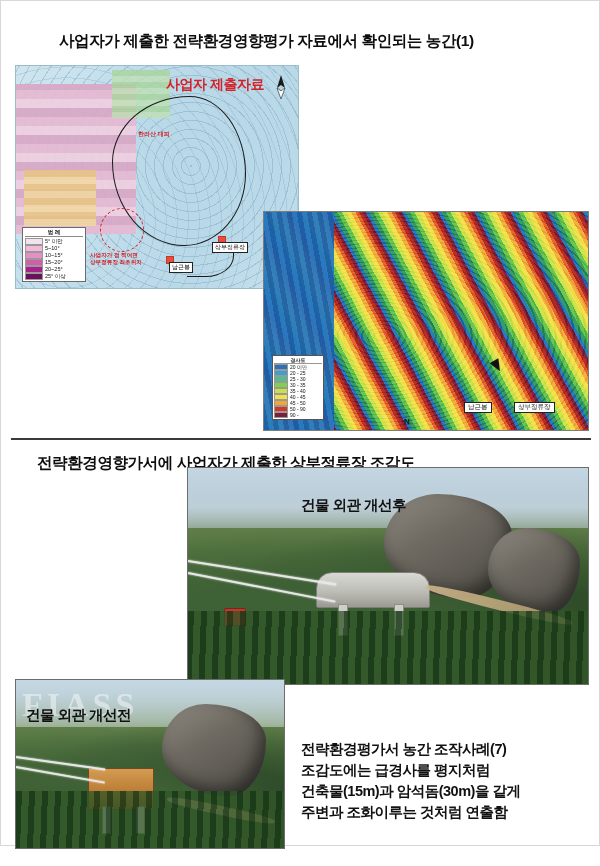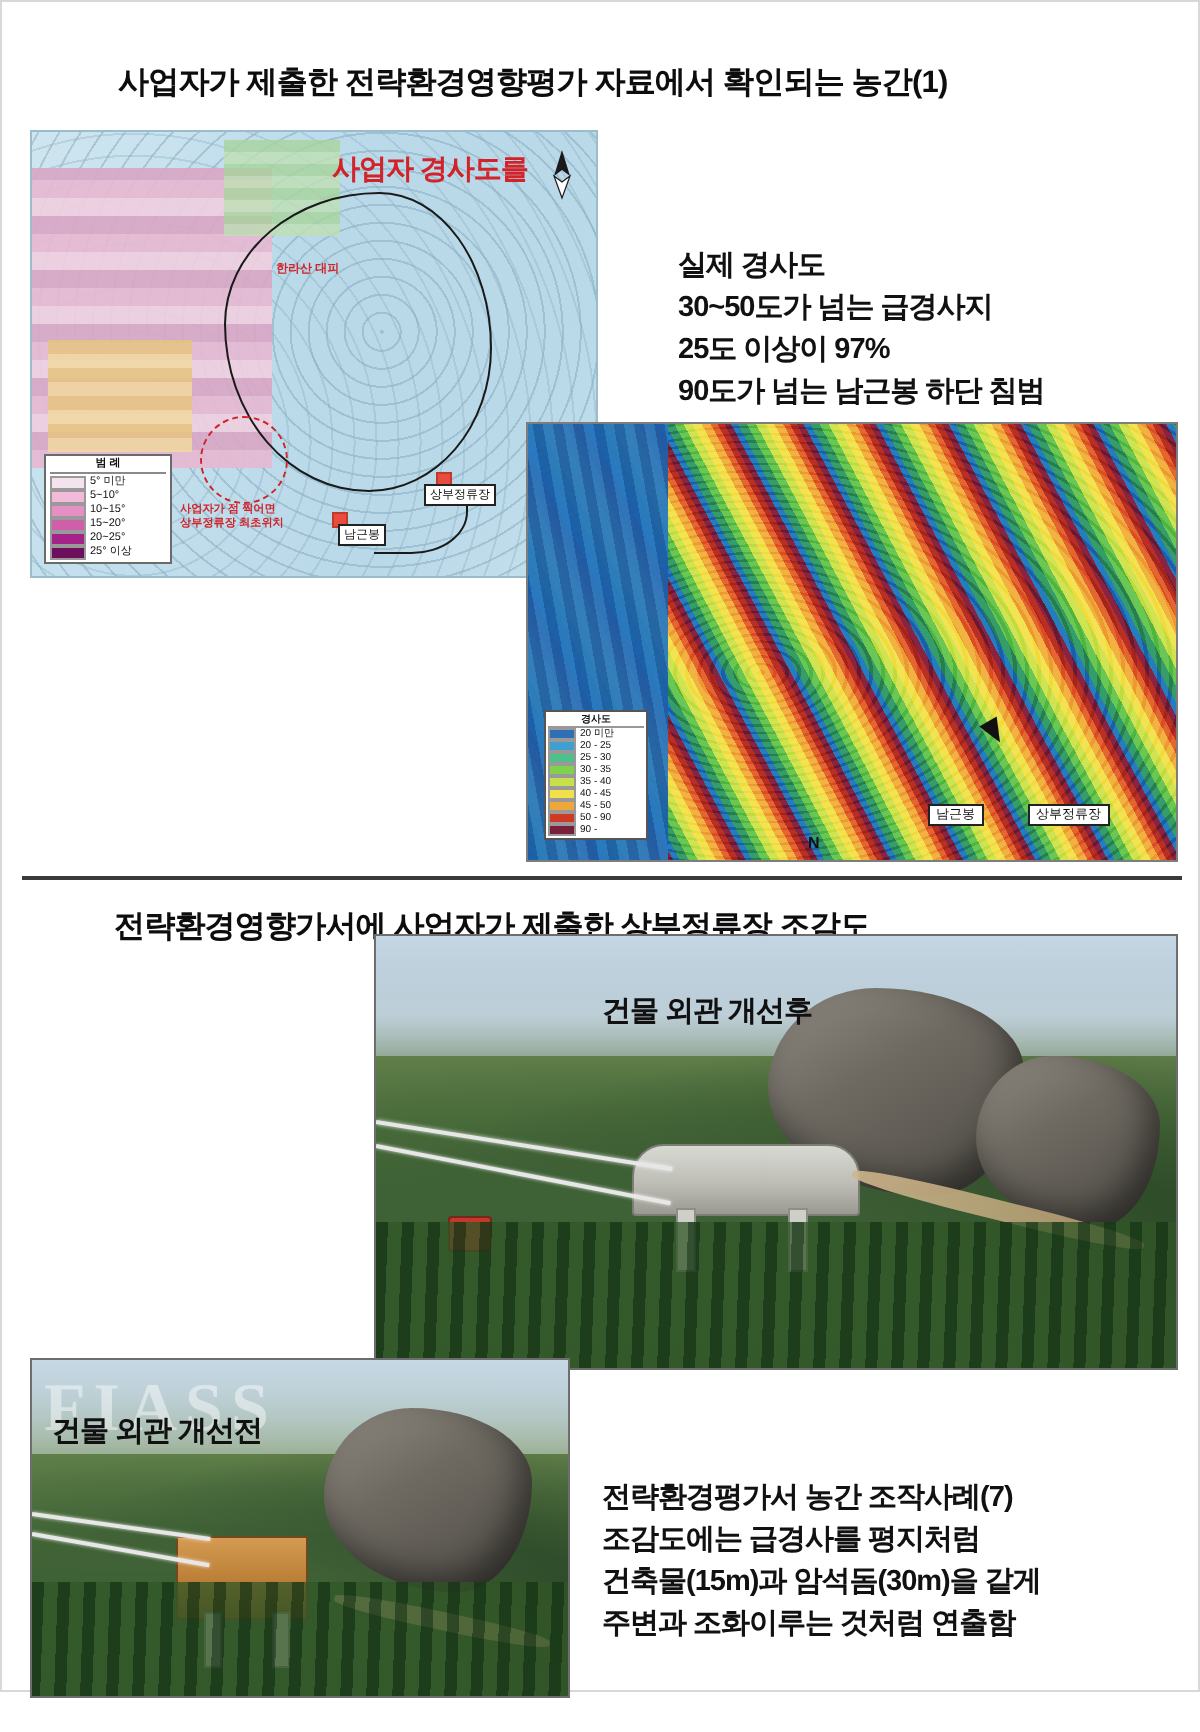--- a/index.html
+++ b/index.html
@@ -26,21 +26,21 @@
   
   .section-title {
     position: absolute;
     font-weight: bold;
     font-size: 15.5px;
     letter-spacing: -0.4px;
     color: #0d0d0d;
     white-space: nowrap;
   }
   #title-top { left: 58px; top: 30px; }
-  #title-bottom { left: 36px; top: 452px; margin-left: 20px; }
+  #title-bottom { left: 36px; top: 452px; }
 
   .divider {
     position: absolute;
     left: 10px;
     width: 580px;
     height: 2px;
     background: #3a3a3a;
   }
   #divider-mid { top: 437px; }
 
@@ -389,21 +389,21 @@
   <div class="section-title" id="title-top">사업자가 제출한 전략환경영향평가 자료에서 확인되는 농간(1)</div>
 
   <div id="map1" class="map">
     <div class="contours"></div>
     <div class="landblocks"></div>
     <div class="landblocks2"></div>
     <div class="greenpatch"></div>
     <div class="route"></div>
     <div class="route-tail"></div>
 
-    <div class="submitted-label">사업자 경사도를</div>
+    <div class="submitted-label">사업자 제출자료</div>
     <div class="route-name">한라산 대피</div>
 
     <svg class="compass" viewBox="0 0 22 26">
       <polygon points="11,1 15,14 11,11 7,14" fill="#1a1a1a"></polygon>
       <polygon points="11,25 7,14 11,17 15,14" fill="#ffffff" stroke="#1a1a1a" stroke-width="0.6"></polygon>
     </svg>
 
     <div class="legend">
       <div class="lg-title">범  례</div>
       <div class="lg-row">
@@ -435,24 +435,20 @@
     <div class="red-circle"></div>
     <div class="redtext">사업자가 점 찍어면
 상부정류장 최초위치</div>
 
     <div class="sq-marker" style="left:150px; top:190px;"></div>
     <div class="sq-marker" style="left:202px; top:170px;"></div>
     <div class="pin-box" id="pin-namgeun">남근봉</div>
     <div class="pin-box" id="pin-station">상부정류장</div>
   </div>
 
-  <div class="textblock" id="note-slope">실제 경사도
-30~50도가 넘는 급경사지
-25도 이상이 97%
-90도가 넘는 남근봉 하단 침범</div>
 
 
   <div id="map2" class="map">
     <div class="swirl"></div>
     <div class="bluepatch"></div>
 
     <div class="legend2">
       <div class="lg-title">경사도</div>
       <div class="lg-row">
         <span class="sw" style="background:#2f6fb5"></span>

